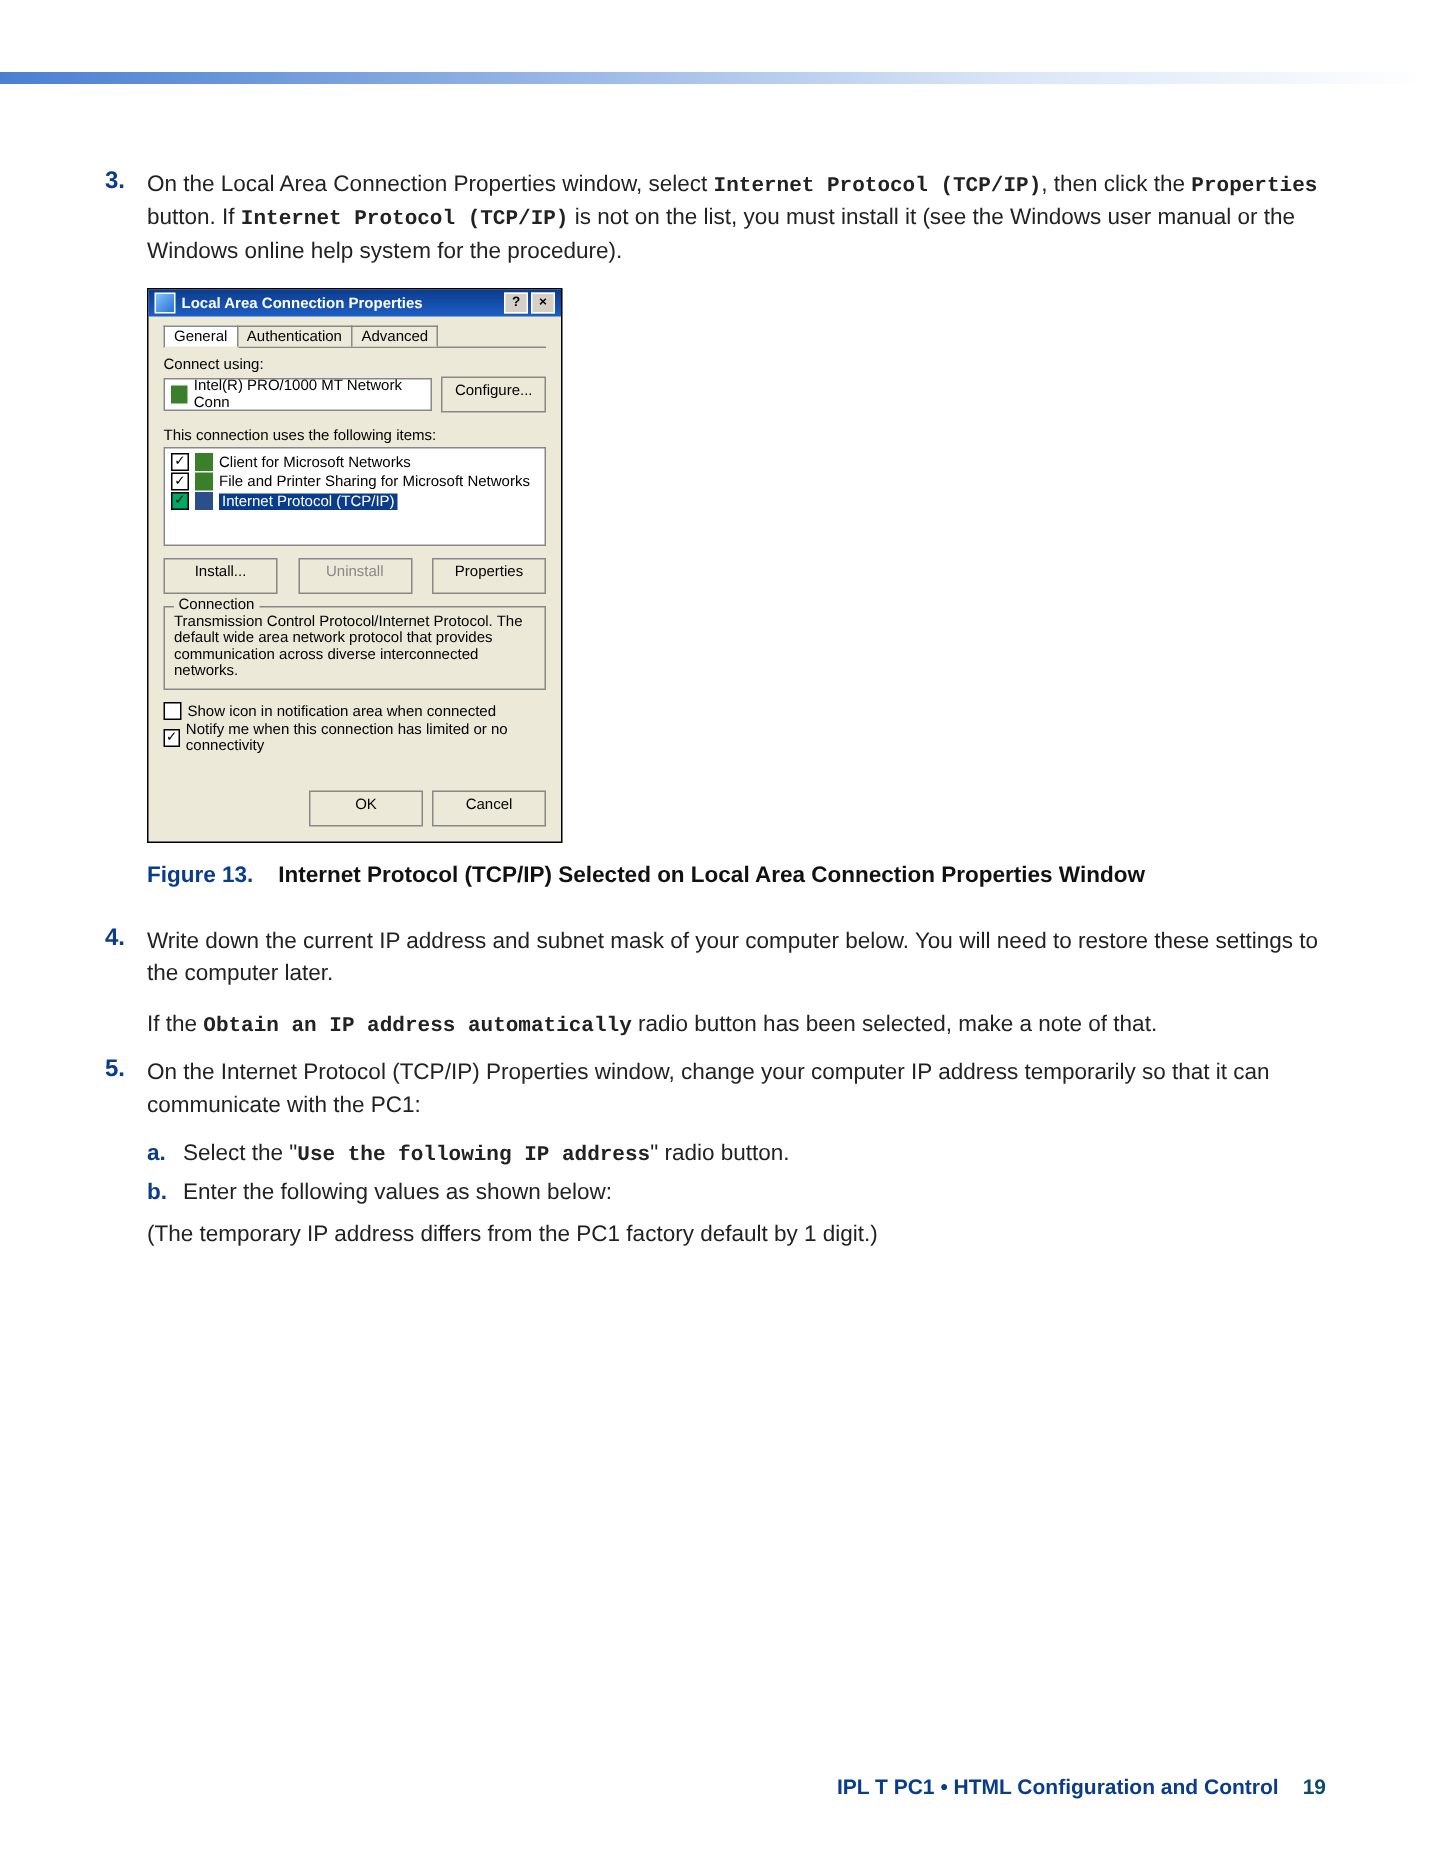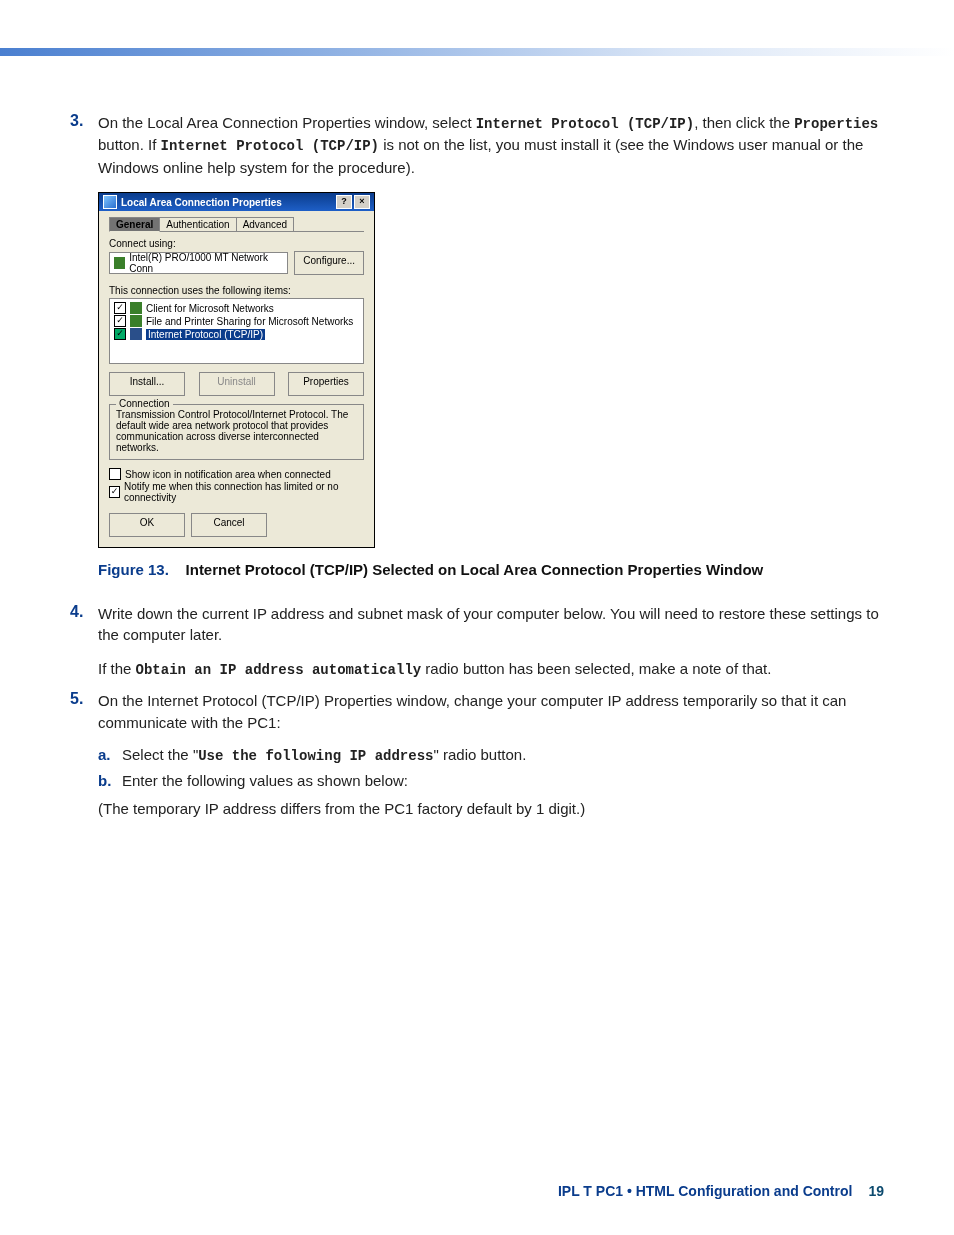--- a/index.html
+++ b/index.html
@@ -88,24 +88,23 @@
   }
   .tab{
     border:1px solid #888;
     border-bottom:none;
     padding:1px 6px;
     margin-right:-1px;
     background:#ece9d8;
     position:relative;
   }
   .tab.active{
-    background:#737373;
+    background:#ffffff;
     border-bottom:1px solid #ece9d8;
     margin-bottom:-1px;
-    font-weight:bold;
   }
   .fld-label{margin:4px 0 2px 0;}
   .fld-row{display:flex;gap:6px;align-items:center;}
   .inset{
     border:1px solid #888;
     background:#fff;
     padding:2px 4px;
     flex:1;
     display:flex;
     align-items:center;
@@ -149,21 +148,21 @@
   .fieldset{
     border:1px solid #888;
     margin-top:8px;
     padding:4px 6px 6px 6px;
     position:relative;
   }
   .fs-legend{
     position:absolute;top:-7px;left:6px;background:#ece9d8;padding:0 3px;
   }
   .dlg-footer{
-    display:flex;justify-content:flex-start;gap:6px;margin-top:10px;
+    display:flex;justify-content:flex-end;gap:6px;margin-top:24px;
   }
 
   
   .fig-cap{
     margin:10px 0 22px 28px;
     padding-right:60px;
     color:#111;
     line-height:1.35;
   }
   .fig-label{color:#0a3c8c;font-weight:700;margin-top:26px;}

